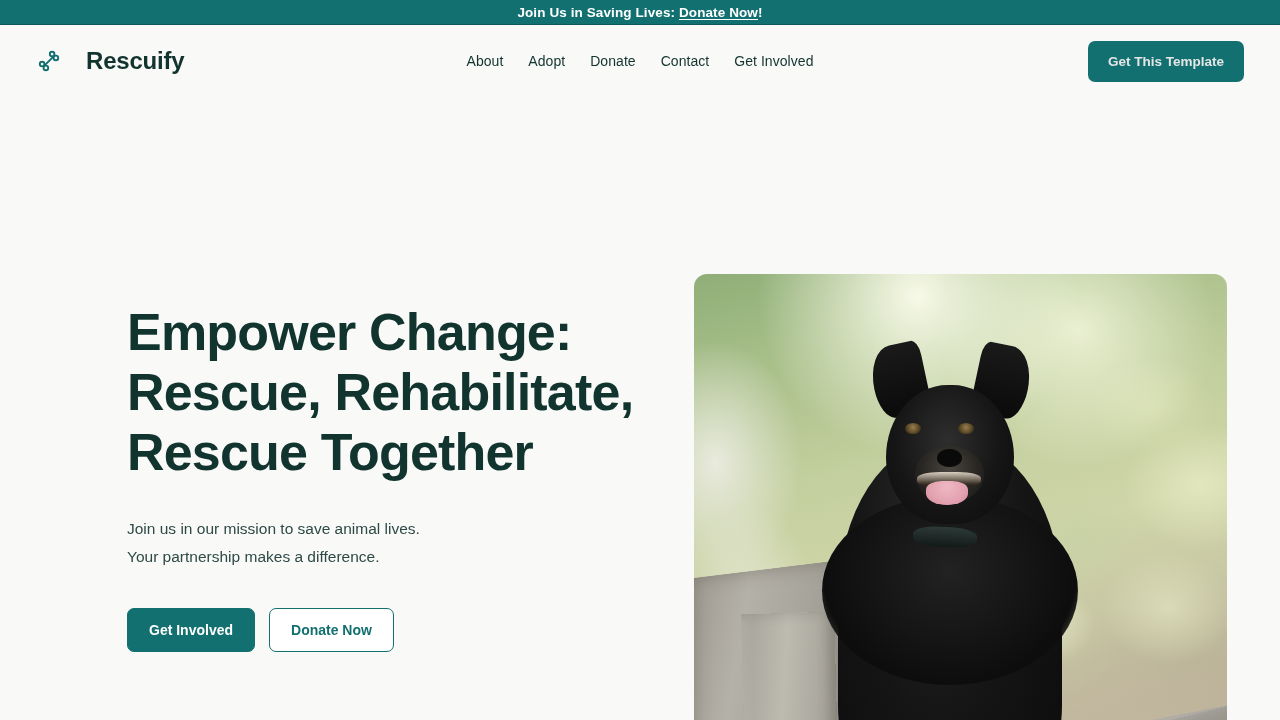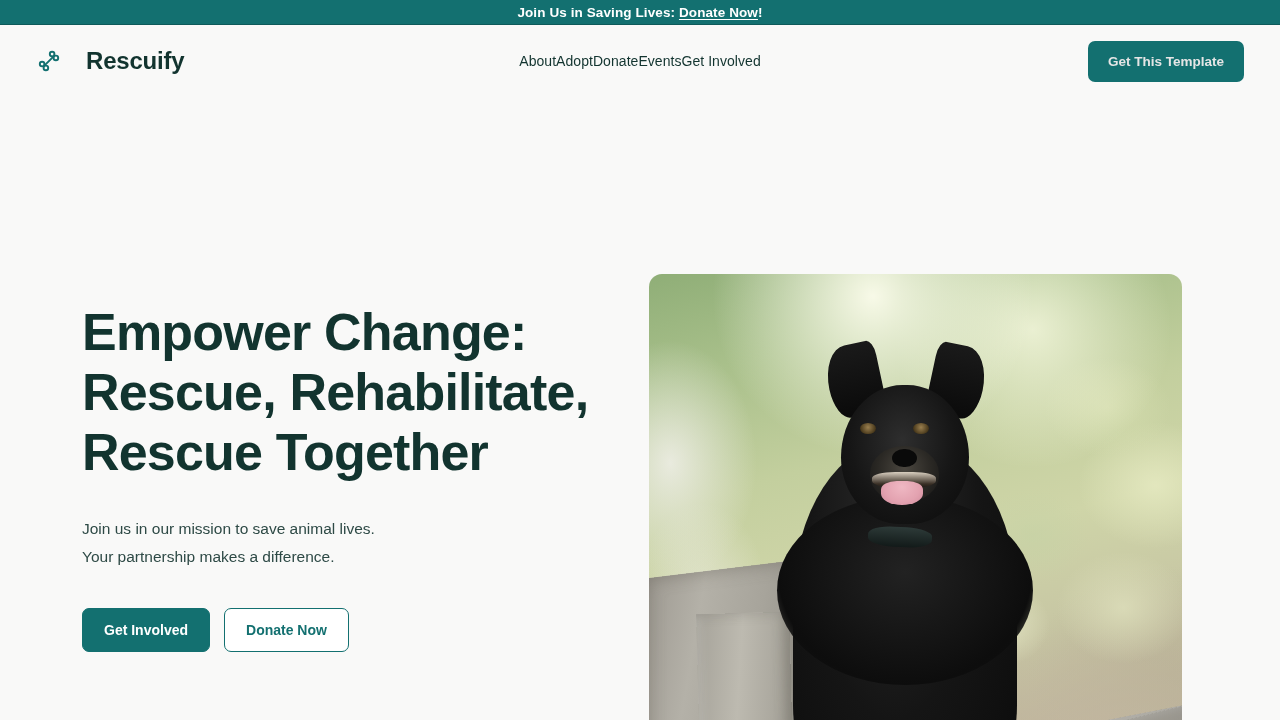--- a/index.html
+++ b/index.html
@@ -71,20 +71,21 @@
     color: #12342f;
     letter-spacing: -0.2px;
   }
 
   .main-nav {
     position: absolute;
     left: 50%;
     transform: translateX(-50%);
     display: flex;
     align-items: flex-start;
+    gap: 25px;
   }
   .nav-link {
     font-size: 14px;
     font-weight: 500;
     color: #12342f;
     cursor: pointer;
     white-space: nowrap;
     letter-spacing: .05px;
   }
 
@@ -104,20 +105,21 @@
     white-space: nowrap;
   }
 
   
   .hero {
     display: flex;
     align-items: flex-start;
     padding: 0 22px;
     position: relative;
     height: 613px;
+    margin-left: 45px;
   }
 
   .hero-copy {
     width: 560px;
     padding-left: 60px;
     padding-top: 205px;
   }
 
   .hero-title {
     font-size: 52px;
@@ -352,21 +354,21 @@
         <circle cx="18.9" cy="8.9" r="2.3"></circle>
       </svg>
     </span>
     <span class="brand-name">Rescuify</span>
   </a>
 
   <nav class="main-nav">
     <span class="nav-link">About</span>
     <span class="nav-link">Adopt</span>
     <span class="nav-link">Donate</span>
-    <span class="nav-link">Events</span>
+    <span class="nav-link">Contact</span>
     <span class="nav-link">Get Involved</span>
   </nav>
 
   <div class="header-cta-wrap">
     <button class="header-cta">Get This Template</button>
   </div>
 
 </header>
 
 <section class="hero">

